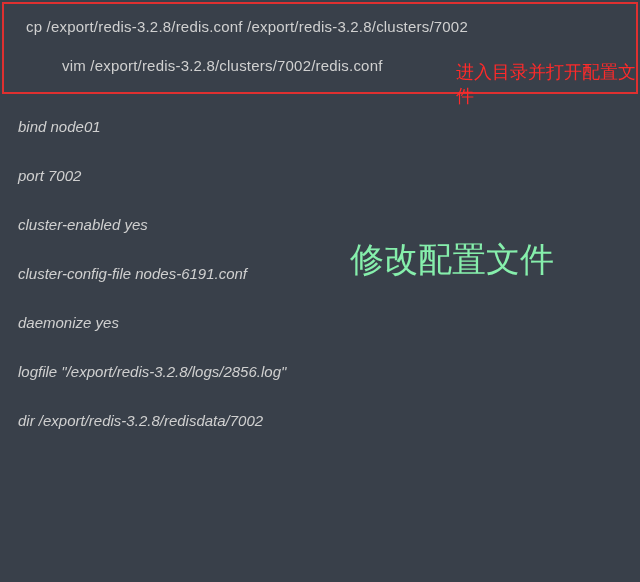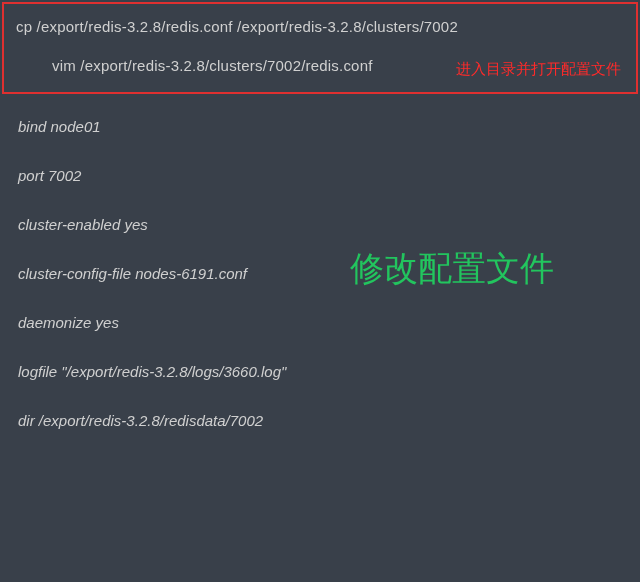--- a/index.html
+++ b/index.html
@@ -13,70 +13,70 @@
       overflow: hidden;
       position: relative;
     }
     .red-box {
       position: absolute;
       top: 2px;
       left: 2px;
       width: 636px;
       height: 92px;
       border: 2px solid #e03030;
-      padding: 14px 12px;
+      padding: 14px 22px;
     }
     .cmd-line {
       color: #d0d0d0;
       letter-spacing: 0.2px;
     }
     .cmd-line.second {
       margin-top: 22px;
       margin-left: 36px;
     }
     .red-annot {
       color: #ff2a2a;
       position: absolute;
       left: 452px;
       top: 56px;
-      font-size: 15px;
+      font-size: 18px;
     }
     .config-block {
       position: absolute;
       top: 118px;
       left: 18px;
       width: 604px;
     }
     .config-line {
       color: #d0d0d0;
       margin-bottom: 32px;
       font-style: italic;
     }
     .big-red-label {
       position: absolute;
       left: 350px;
-      top: 246px;
-      color: #22c55e;
+      top: 237px;
+      color: #86efac;
       font-size: 34px;
       font-family: Liberation Serif, serif;
       font-weight: normal;
     }
   </style>
 </head>
 <body>
 
 <div class="red-box">
   <div class="cmd-line">cp /export/redis-3.2.8/redis.conf /export/redis-3.2.8/clusters/7002</div>
   <div class="cmd-line second">vim  /export/redis-3.2.8/clusters/7002/redis.conf</div>
   <div class="red-annot">进入目录并打开配置文件</div>
 </div>
 
 <div class="config-block">
   <div class="config-line">bind node01</div>
   <div class="config-line">port 7002</div>
   <div class="config-line">cluster-enabled yes</div>
   <div class="config-line">cluster-config-file nodes-6191.conf</div>
   <div class="config-line">daemonize yes</div>
-  <div class="config-line">logfile "/export/redis-3.2.8/logs/3660.log"</div>
+  <div class="config-line">logfile "/export/redis-3.2.8/logs/2856.log"</div>
   <div class="config-line">dir /export/redis-3.2.8/redisdata/7002</div>
 </div>
 
 <div class="big-red-label">修改配置文件</div>
 
 </body></html>

